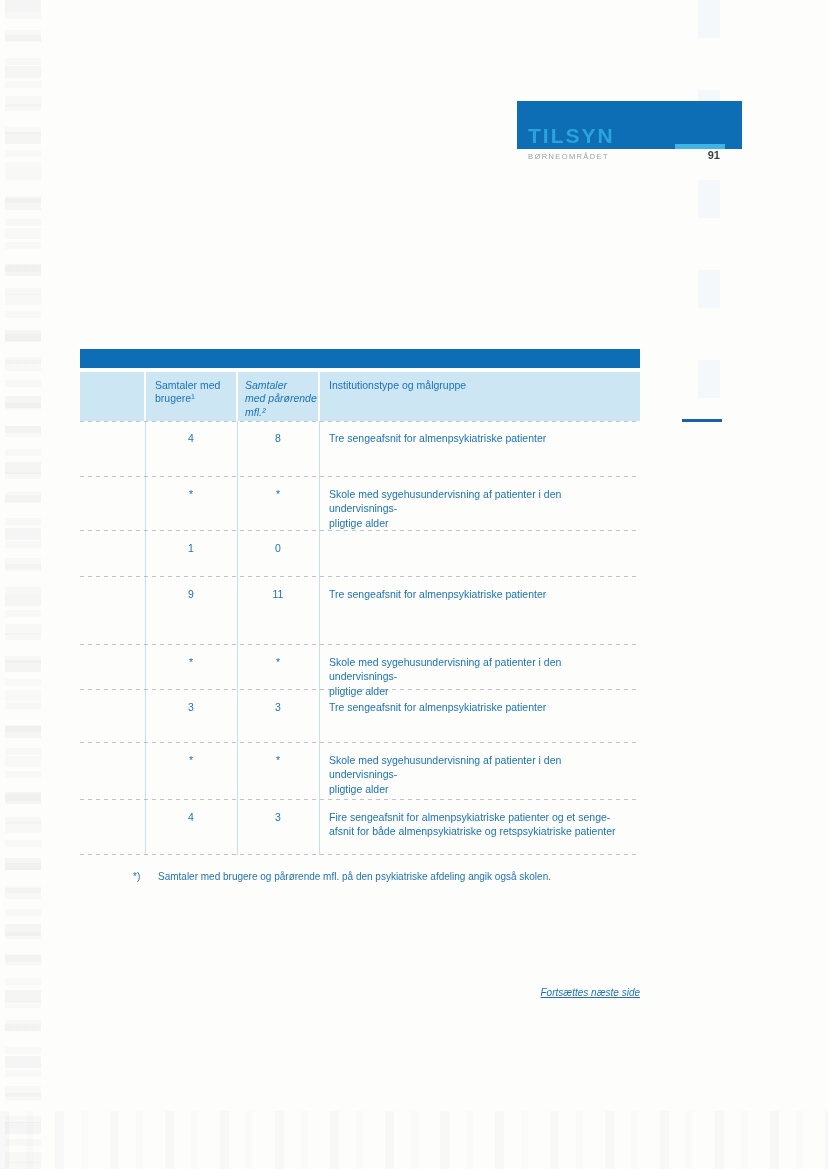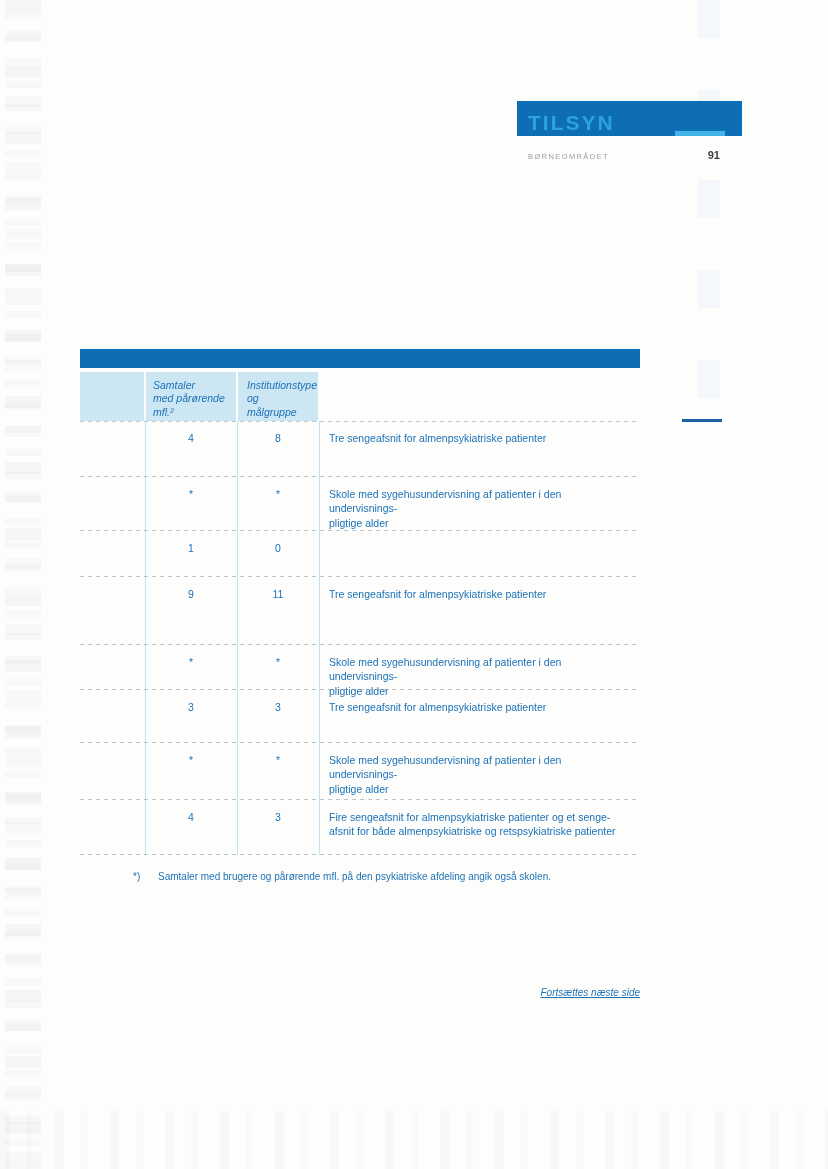--- a/index.html
+++ b/index.html
@@ -22,21 +22,21 @@
     background:repeating-linear-gradient(180deg, rgba(130,185,225,0.07) 0 38px, rgba(0,0,0,0) 38px 90px);
     pointer-events:none;
   }
   .artifact-bottom {
     position:absolute; left:0; bottom:0; width:100%; height:58px;
     background:repeating-linear-gradient(90deg, rgba(60,70,80,0.035) 0 9px, rgba(0,0,0,0) 9px 26px, rgba(60,70,80,0.02) 26px 33px, rgba(0,0,0,0) 33px 55px);
     opacity:.8; pointer-events:none;
   }
   
   .brand-box {
-    position:absolute; left:517px; top:101px; width:225px; height:35px;
+    position:absolute; left:517px; top:101px; width:225px; height:48px;
     background:#0e6eb5;
   }
   .brand-title {
     position:absolute; left:11px; bottom:1px;
     font-size:21px; font-weight:bold; letter-spacing:2px; color:#2ba3dc;
   }
   .brand-strip {
     position:absolute; left:158px; bottom:0; width:50px; height:5px;
     background:#3fb4e5;
   }
@@ -58,21 +58,21 @@
   
   .doc-table { position:absolute; left:80px; top:349px; width:560px; color:#1b72b8; }
   .band { width:560px; height:19px; background:#0e6eb5; margin-bottom:4px; }
   .thead {
     display:grid; grid-template-columns:64px 90px 80px 320px; column-gap:2px;
     height:49px; font-size:10.5px; line-height:1.28;
   }
   .thead > div { background:#cde6f4; white-space:pre-line; }
   .th-pad1 { padding:7px 4px 0 9px; }
   .th-pad2 { padding:7px 1px 0 7px;font-style:italic; }
-  .th-pad3 { padding:7px 16px 0 9px;font-style:italic; }
+  .th-pad3 { padding:7px 16px 0 9px; }
   .tbody { position:relative; }
   .grid-v { position:absolute; top:0; width:1px; height:100%; background:#c2e1f2; }
   .gv1 { left:65px; } .gv2 { left:157px; } .gv3 { left:239px; }
   .trow {
     position:relative; display:grid; grid-template-columns:64px 90px 80px 320px;
     column-gap:2px; font-size:10.5px; line-height:1.38;
   }
   .trow::after {
     content:""; position:absolute; left:0; right:0; bottom:0; height:1px;
     background:repeating-linear-gradient(90deg, rgba(138,148,158,0.55) 0 4px, rgba(0,0,0,0) 4px 8px);
@@ -112,20 +112,22 @@
     <span class="section-label">BØRNEOMRÅDET</span>
     <span class="page-number">91</span>
   </div>
 
   <div class="margin-rule"></div>
 
   <div class="doc-table">
     <div class="band"></div>
     <div class="thead">
       <div></div>
+      <div class="th-pad1">Samtaler med
+brugere¹</div>
       <div class="th-pad2">Samtaler
 med pårørende
 mfl.²</div>
       <div class="th-pad3">Institutionstype og målgruppe</div>
     </div>
     <div class="tbody">
       <div class="grid-v gv1"></div>
       <div class="grid-v gv2"></div>
       <div class="grid-v gv3"></div>
 

